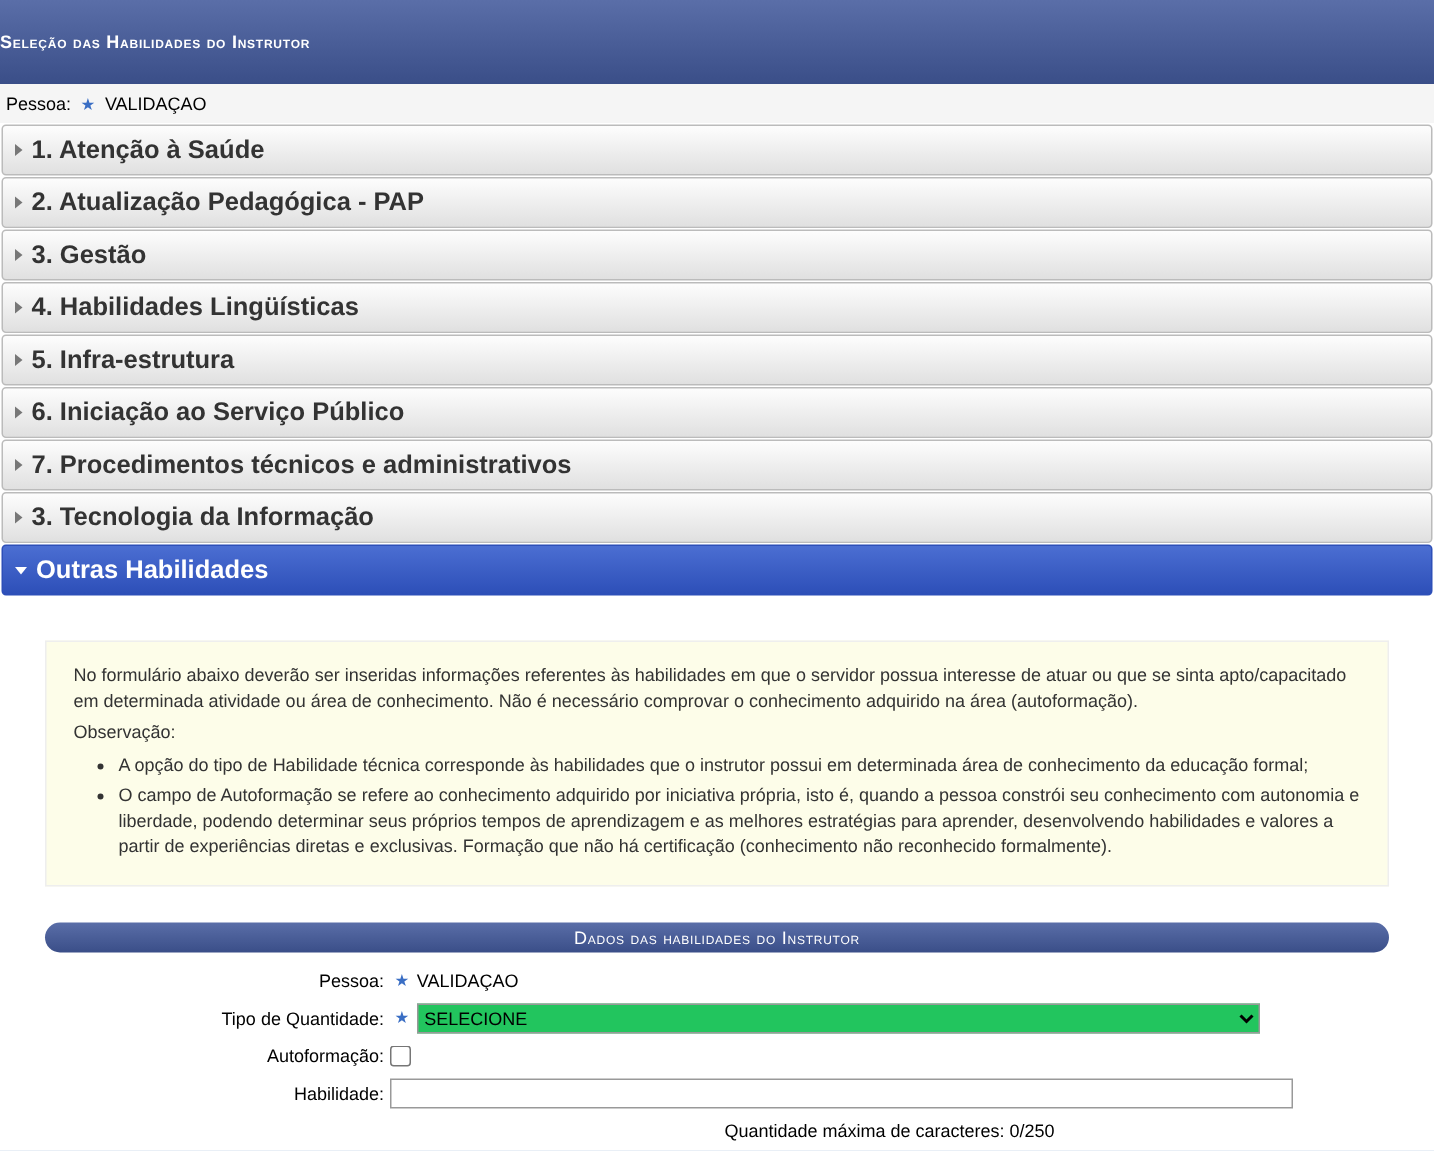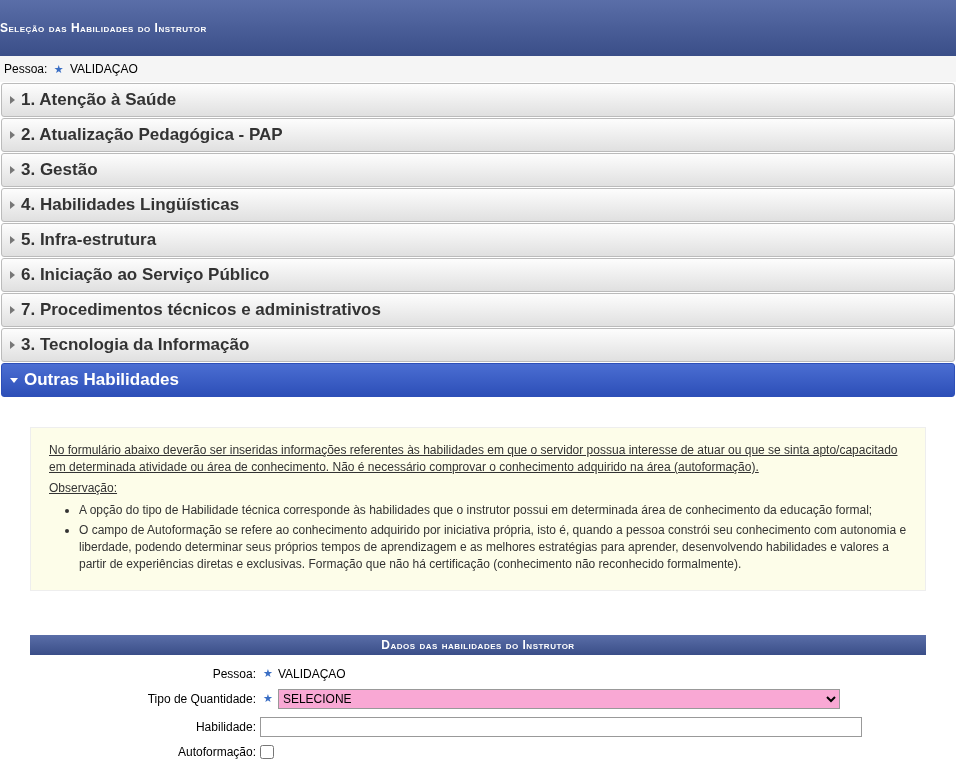--- a/index.html
+++ b/index.html
@@ -60,32 +60,33 @@
       padding: 30px 30px 0 30px;
     }
     .info-box {
       background: #fdfde9;
       border: 1px solid #eee;
       padding: 14px 18px;
       font-size: 12px;
       color: #333;
       line-height: 1.4;
     }
-    .info-box p { margin-bottom: 4px; text-decoration: underline; }
+    .info-box p { margin-bottom: 4px; }
     .info-box ul { margin: 6px 0 0 30px; }
     .info-box li { margin-bottom: 3px; }
     .section-header {
       background: linear-gradient(to bottom, #5a6ea8, #3a4e88);
       color: #fff;
-      font-weight: bold;
+      font-weight: normal;
       font-variant: small-caps;
       text-align: center;
       padding: 3px 0;
-      margin-top: 44px;
+      margin-top: 24px;
       letter-spacing: 0.5px;
+      border-radius: 10px;
     }
     .form-table {
       width: 100%;
       margin-top: 8px;
     }
     .form-row {
       display: flex;
       align-items: center;
       padding: 4px 0;
     }
@@ -97,21 +98,21 @@
     .form-row .fvalue {
       flex: 1;
       display: flex;
       align-items: center;
       gap: 2px;
     }
     select {
       width: 562px;
       height: 20px;
       font-size: 12px;
-      background: #f9a8d4;
+      background: #22c55e;
       border: 1px solid #999;
     }
     input[type="text"].habilidade-input {
       width: 602px;
       height: 20px;
       border: 1px solid #999;
       padding: 0 3px;
       font-size: 12px;
     }
     input[type="checkbox"] {
@@ -222,29 +223,29 @@
     <div class="form-row">
       <div class="flabel">Tipo de Quantidade:</div>
       <div class="fvalue">
         <span class="star">★</span>
         <select>
           <option>SELECIONE</option>
         </select>
       </div>
     </div>
     <div class="form-row">
+      <div class="flabel">Autoformação:</div>
+      <div class="fvalue">
+        <input type="checkbox" style="">
+      </div>
+    </div>
+    <div class="form-row">
       <div class="flabel">Habilidade:</div>
       <div class="fvalue">
         <input type="text" class="habilidade-input" value="" style="">
-      </div>
-    </div>
-    <div class="form-row">
-      <div class="flabel">Autoformação:</div>
-      <div class="fvalue">
-        <input type="checkbox" style="">
       </div>
     </div>
     <div class="char-count-row">Quantidade máxima de caracteres: 0/250</div>
   </div>
 
   <div class="button-bar">
     <button>Cadastrar</button>
     <button>Cancelar</button>
   </div>
 </div>

